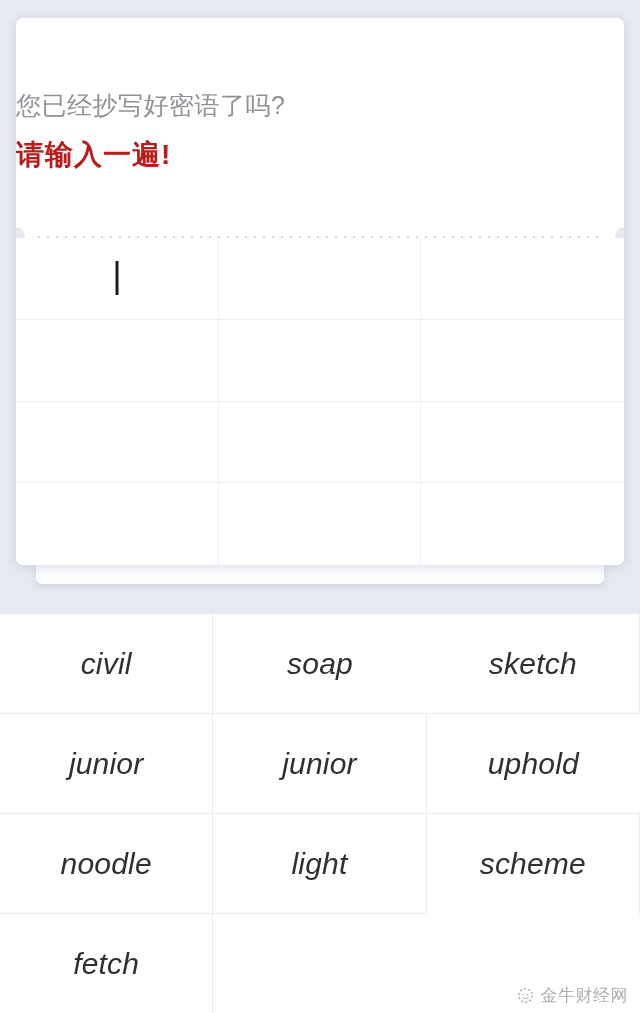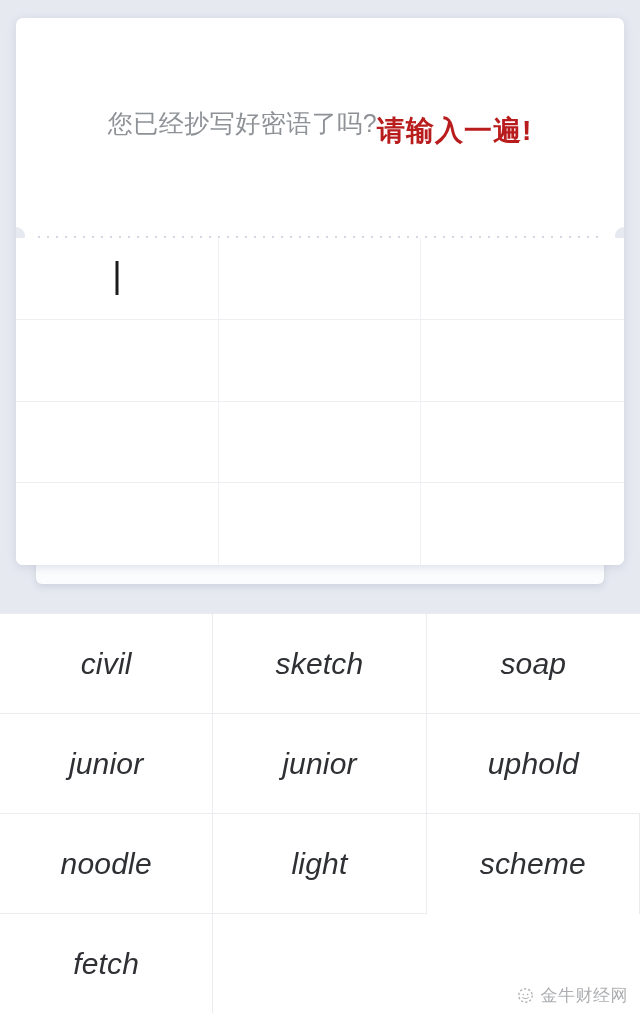--- a/index.html
+++ b/index.html
@@ -49,22 +49,22 @@
   }
 
   
   .prompt {
     position: absolute;
     left: 0;
     right: 0;
     top: 0;
     height: 218px;
     display: flex;
-    flex-direction: row;
-    align-items: center;
+    flex-direction: column;
+    align-items: flex-start;
     justify-content: center;
     padding-top: 8px;
     box-sizing: border-box;
   }
   .prompt-line1 {
     font-size: 25px;
     color: #8e9196;
     letter-spacing: 0.5px;
     line-height: 1.3;
     margin-bottom: 16px;
@@ -257,22 +257,22 @@
       </div>
       <div class="input-cell col-last row-last">
         <span></span>
       </div>
     </div>
 
   </div>
 
   <div class="word-grid">
     <div class="word-cell">civil</div>
+    <div class="word-cell col-last">soap</div>
     <div class="word-cell">sketch</div>
-    <div class="word-cell col-last">soap</div>
 
     <div class="word-cell">junior</div>
     <div class="word-cell">junior</div>
     <div class="word-cell col-last">uphold</div>
 
     <div class="word-cell">noodle</div>
     <div class="word-cell">light</div>
 
     <div class="word-cell row-last">scheme</div>
     <div class="word-cell row-last">fetch</div>

